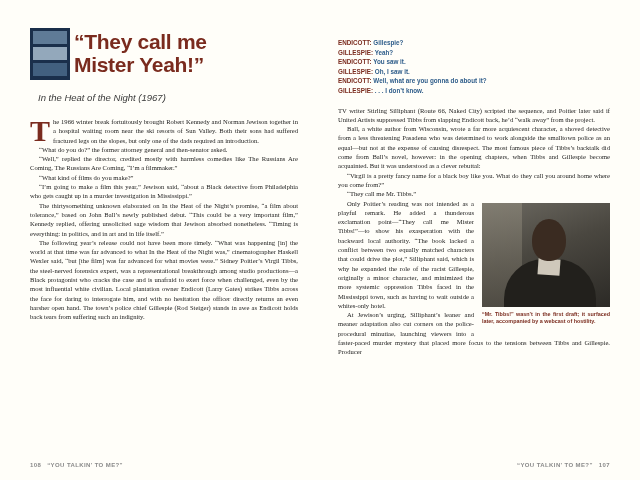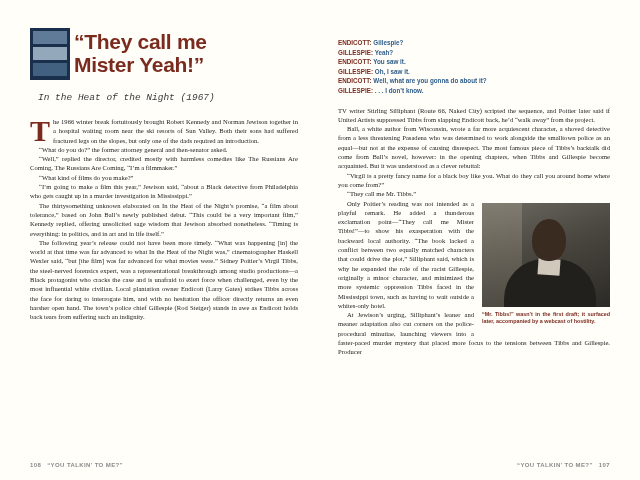--- a/index.html
+++ b/index.html
@@ -74,21 +74,21 @@
   h1.headline {
     font-family: "Liberation Sans", sans-serif;
     font-weight: bold;
     font-size: 21px;
     line-height: 23px;
     color: #7a2b1e;
     margin: 0;
     letter-spacing: -0.3px;
   }
   .subtitle {
-    font-family: Liberation Mono, monospace;
+    font-family: Liberation Sans, sans-serif;
     font-style: italic;
     font-size: 9.5px;
     color: #3a3a3a;
     margin-top: 12px;
     margin-left: 8px;
   }
 
   
   .body-col {
     margin-top: 14px;

